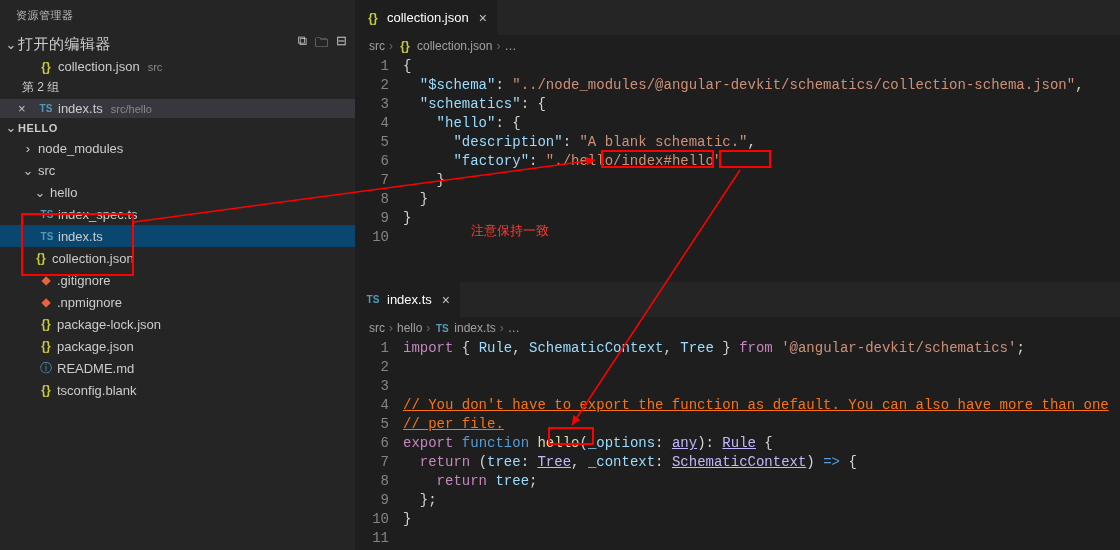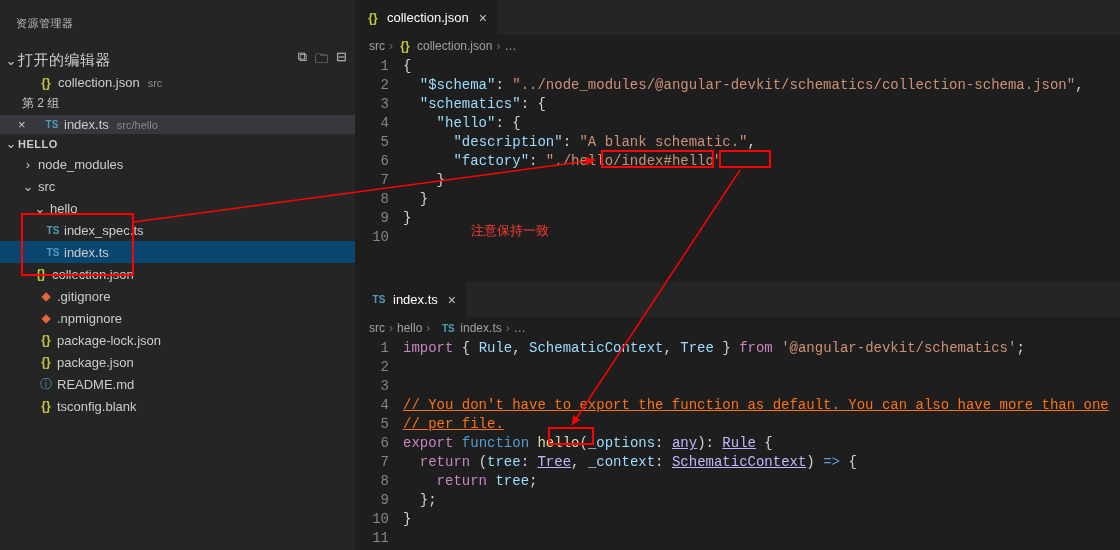--- a/index.html
+++ b/index.html
@@ -1,39 +1,39 @@
 <!DOCTYPE html>
 <html><head>
 <meta charset="utf-8">
 <style>
 * { margin: 0; padding: 0; box-sizing: border-box; }
 body { font-family: "Segoe UI", "Microsoft YaHei", sans-serif; background: #1e1e1e; color: #cccccc; font-size: 13px; overflow: hidden; width: 1120px; height: 550px; position: relative; }
 .container { display: flex; height: 100%; }
 .sidebar { width: 355px; background: #252526; display: flex; flex-direction: column; overflow: hidden; }
-.sb-title { padding: 16px 16px; font-size: 11px; color: #bbbbbb; letter-spacing: 0.5px; }
+.sb-title { padding: 8px 16px; font-size: 11px; color: #bbbbbb; letter-spacing: 0.5px; }
 .sb-header { display: flex; align-items: center; padding: 2px 8px 2px 4px; cursor: pointer; }
 .sb-header .chev { width: 14px; text-align: center; }
 .sb-header .lbl { flex: 1; font-size: 15px; color: #cccccc; letter-spacing: 0.5px; }
 .sb-icons { display: flex; gap: 8px; color: #c5c5c5; }
 .sb-icons span { cursor: pointer; }
 .group-label { padding: 3px 0 3px 22px; font-size: 12px; color: #cccccc; }
 .open-file { display: flex; align-items: center; padding: 2px 0 2px 38px; font-size: 13px; color: #cccccc; gap: 4px; }
 .open-file.active { background: #37373d; }
 .open-file .close-x { width: 16px; margin-left: -20px; color: #c5c5c5; }
 .sect-header { display: flex; align-items: center; padding: 2px 4px; cursor: pointer; }
 .sect-header .chev { width: 14px; text-align: center; }
 .sect-header .lbl { font-size: 11px; font-weight: 700; color: #cccccc; letter-spacing: 0.5px; }
 .tree { font-size: 13px; }
 .tree-row { display: flex; align-items: center; height: 22px; padding-left: 12px; cursor: pointer; gap: 3px; }
 .tree-row.selected { background: #094771; }
 .tree-row .indent { display: inline-block; }
 .tree-row .chev { width: 14px; text-align: center; color: #c5c5c5; }
 .ficon { display: inline-flex; width: 16px; justify-content: center; font-size: 12px; }
 .ic-json { color: #cbcb41; font-weight: 700; }
-.ic-ts { color: #519aba; font-weight: 700; font-size: 10px; margin-left: 6px; }
+.ic-ts { color: #519aba; font-weight: 700; font-size: 10px; }
 .ic-git { color: #e8643c; }
 .ic-npm { color: #e8643c; }
 .ic-md { color: #519aba; }
 .dim { color: #8a8a8a; font-size: 11px; margin-left: 4px; }
 .main { flex: 1; display: flex; flex-direction: column; background: #1e1e1e; }
 .pane { display: flex; flex-direction: column; }
 .pane1 { flex:1.05; border-bottom:1px solid #1e1e1e; }
 .pane2 { flex: 1; }
 .tabbar { height: 35px; background: #252526; display: flex; align-items: stretch; }
 .tab { display: flex; align-items: center; padding: 0 10px; gap: 6px; background: #1e1e1e; color: #ffffff; font-size: 13px; border-right: 1px solid #252526; }

